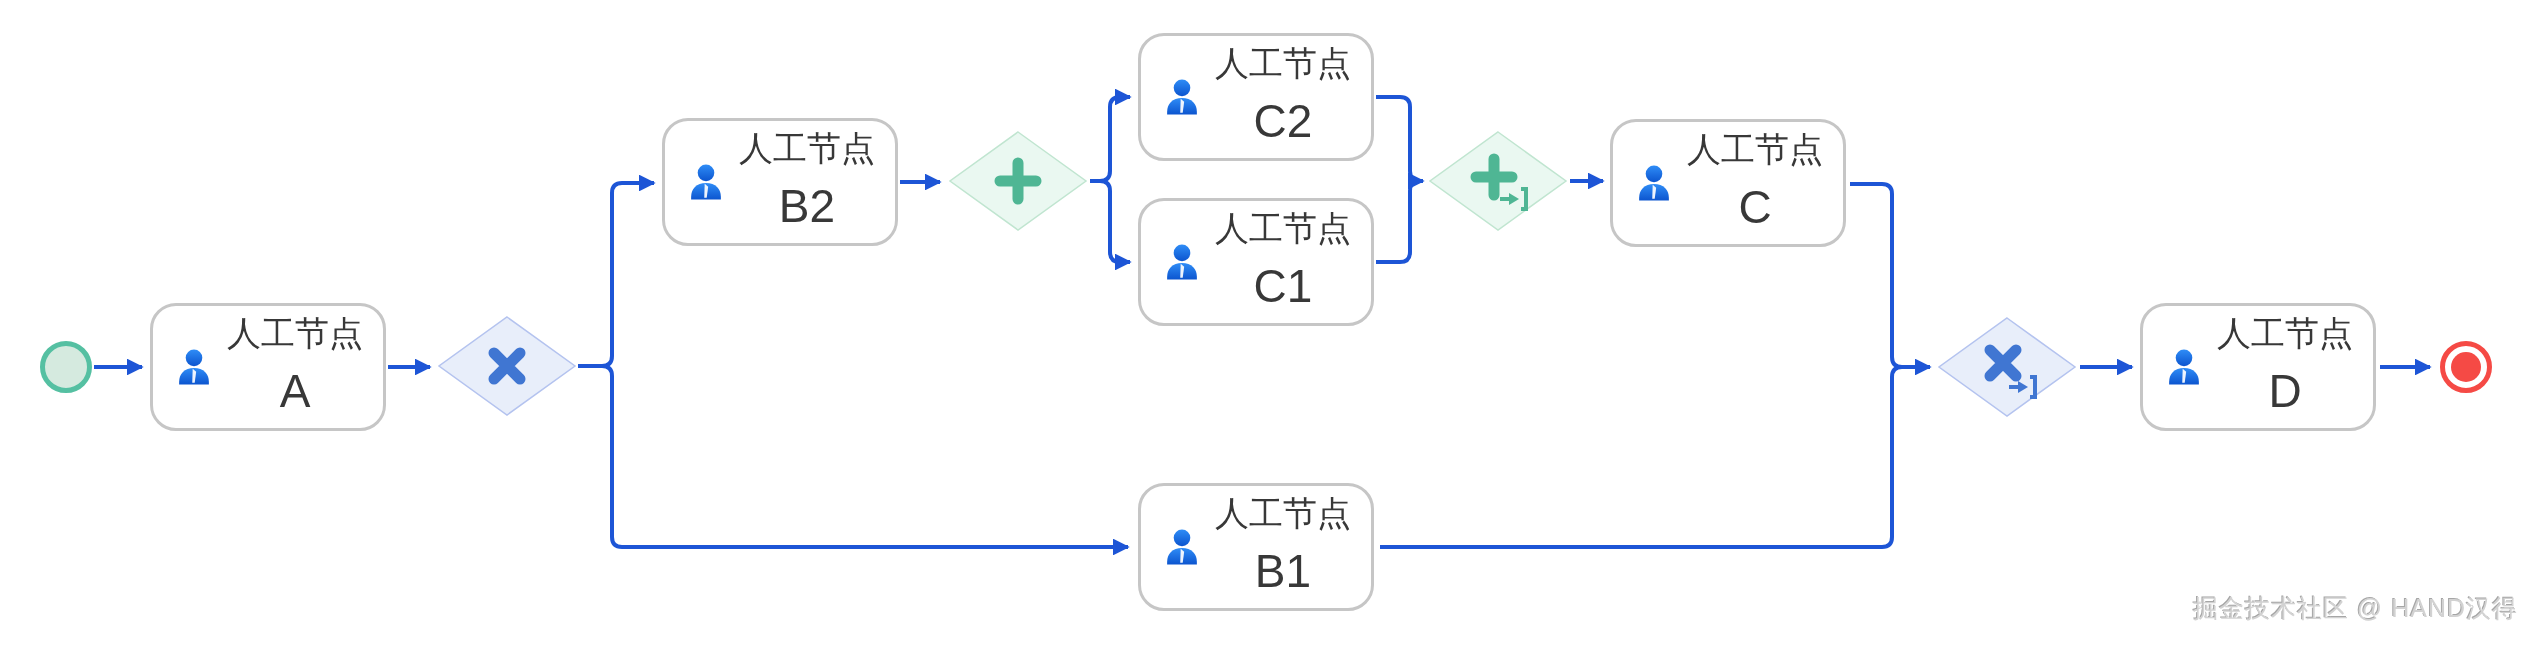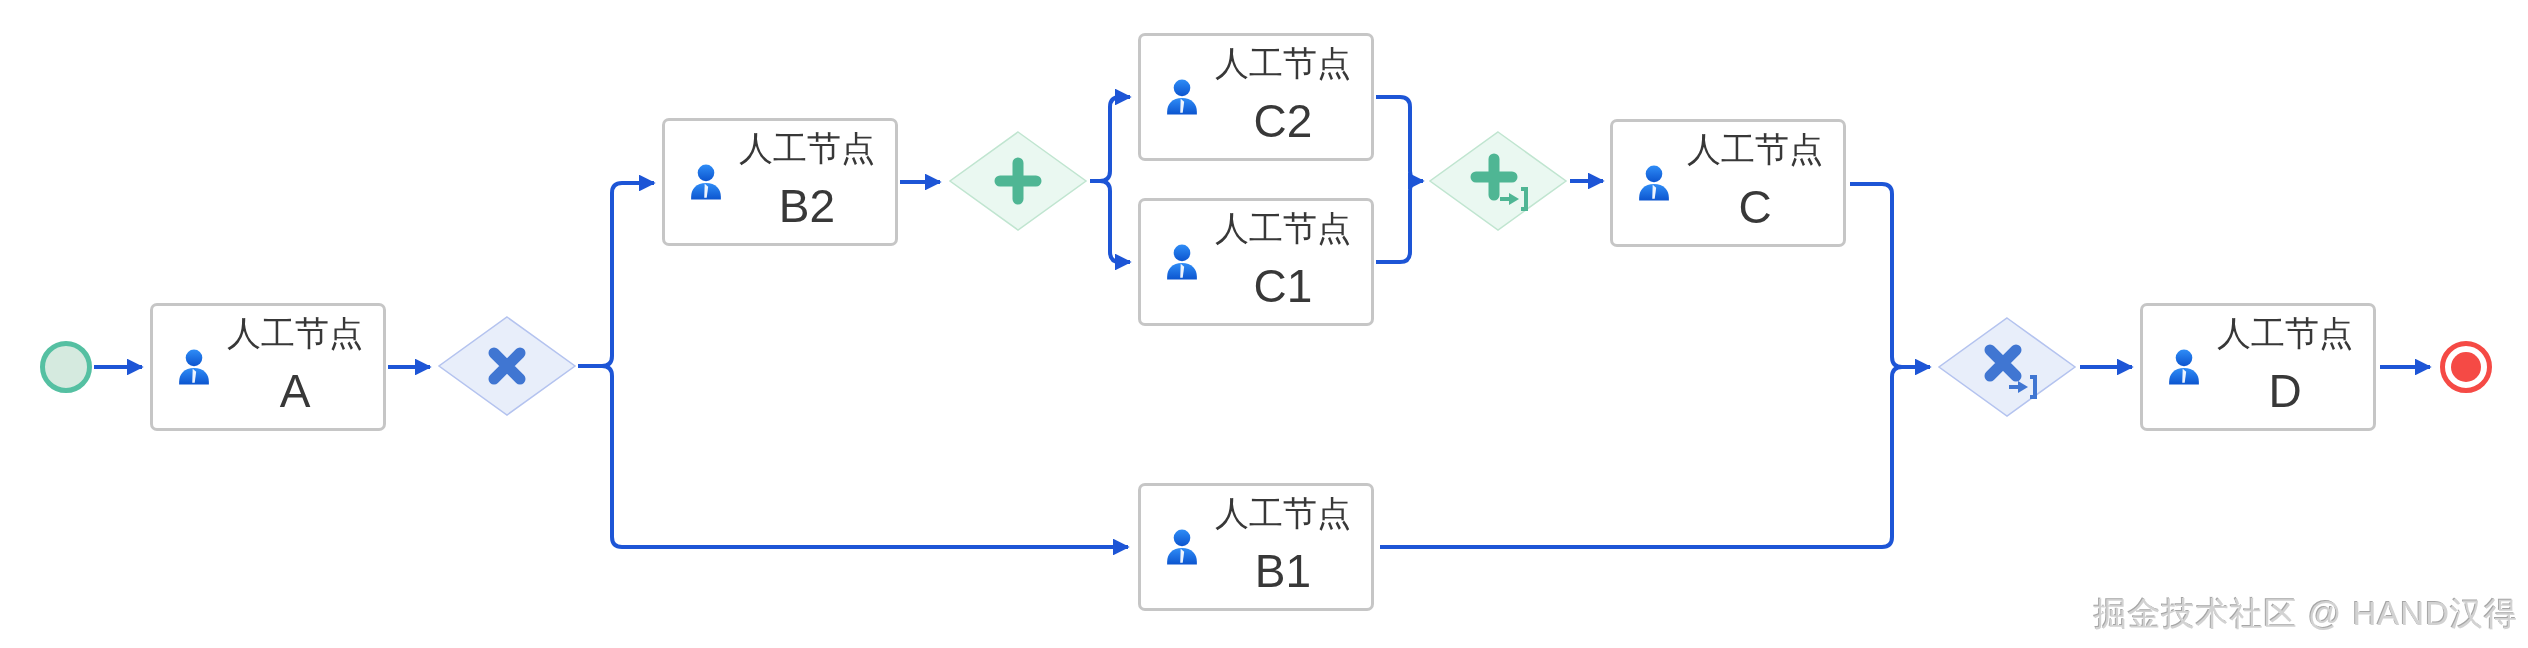--- a/index.html
+++ b/index.html
@@ -4,37 +4,37 @@
 <style>
   html,body{margin:0;padding:0;background:#fff;}
   .canvas{
     position:relative;width:2528px;height:648px;background:#ffffff;
     font-family:"Liberation Sans",sans-serif;overflow:hidden;
   }
   .flows{position:absolute;left:0;top:0;z-index:1;}
   .node{
     position:absolute;z-index:2;box-sizing:border-box;
     width:236px;height:128px;background:#ffffff;
-    border:3px solid #c6c6c6;border-radius:7px;
+    border:3px solid #c6c6c6;border-radius:26px;
     display:flex;align-items:center;justify-content:center;
     cursor:pointer;
   }
   .node-inner{display:flex;align-items:center;gap:12px;}
   .node-texts{display:flex;flex-direction:column;align-items:center;line-height:1.45;}
   .node-name{font-size:34px;color:#383838;white-space:nowrap;}
   .node-code{font-size:46px;color:#383838;}
   .gw{position:absolute;z-index:2;width:140px;height:100px;cursor:pointer;}
   .gw svg{display:block;}
   .event{position:absolute;z-index:2;box-sizing:border-box;width:52px;height:52px;border-radius:50%;cursor:pointer;}
   .event-start{border:5px solid #55c0a2;background:#d5eadf;}
   .event-end{border:5px solid #f54a45;background:#ffffff;display:flex;align-items:center;justify-content:center;}
   .event-end-core{width:30px;height:30px;border-radius:50%;background:#f54a45;}
   .watermark{
     position:absolute;z-index:3;right:10px;top:592px;
-    font-size:33px;letter-spacing:1px;color:#d2d2d2;
+    font-size:25px;letter-spacing:1px;color:#d2d2d2;
     text-shadow:1px 1px 0 #ffffff,-1px -1px 0 #a6a6a6;
     white-space:nowrap;
   }
 </style>
 </head>
 <body>
 
 <div class="canvas">
 
   <svg class="flows" width="2528" height="648" viewBox="0 0 2528 648">

